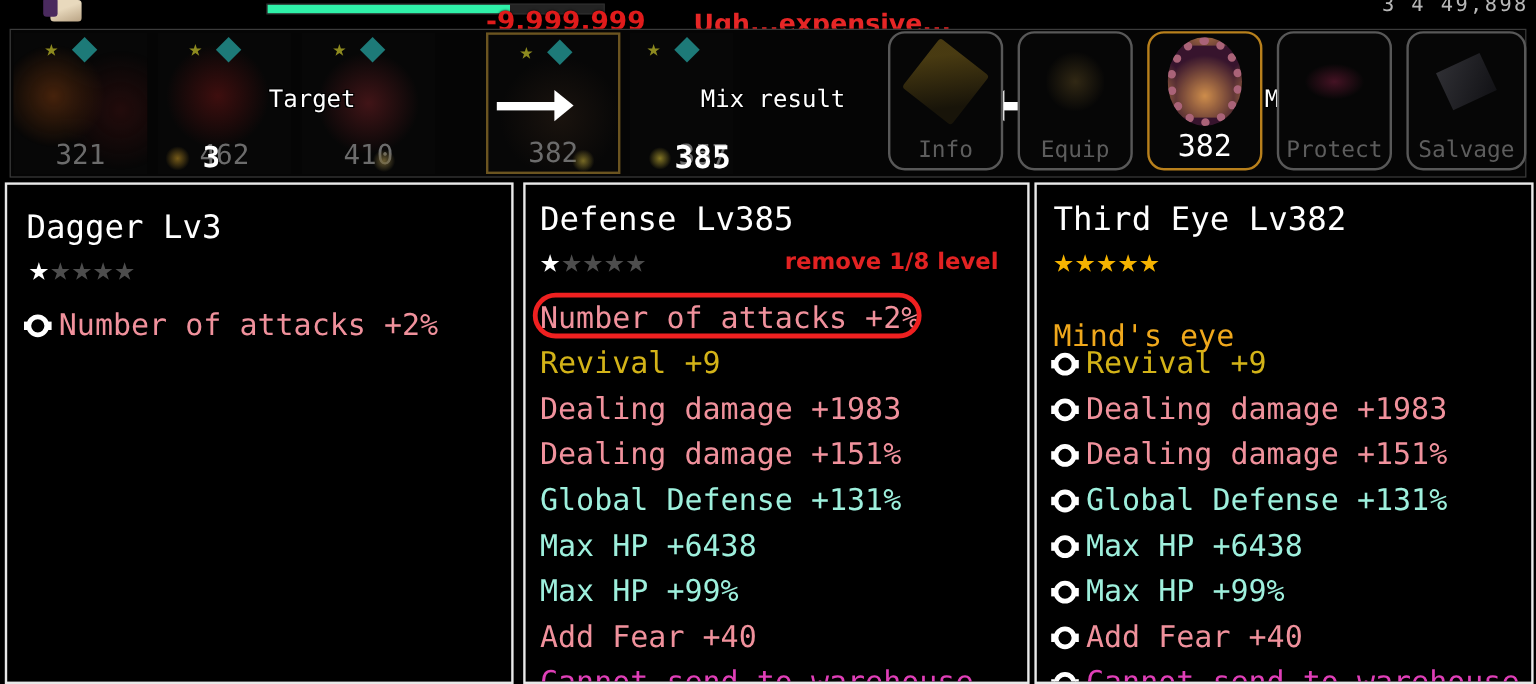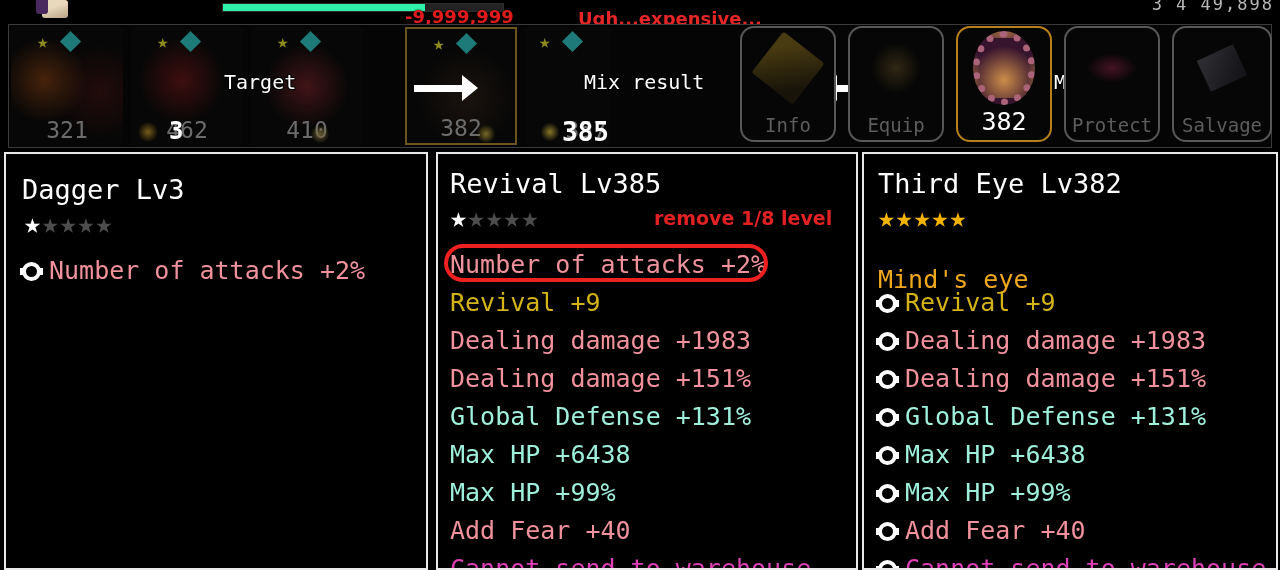--- a/index.html
+++ b/index.html
@@ -25,28 +25,28 @@
   }
   .bar-track {
     position:absolute; left:222px; top:3px; width:282px; height:9px;
     background:#232323; border:1px solid #2d2d2d;
   }
   .bar-fill { position:absolute; left:0; top:0; height:100%; background:#2ff0a8; }
 
   .cost-text {
     position:absolute; left:405px; top:6px;
     font-family:"DejaVu Sans", sans-serif;
-    font-weight:bold; font-size:18px; color:#e01b1b;
+    font-weight:bold; font-size:22px; color:#e01b1b;
     letter-spacing:0px; white-space:nowrap;
     text-shadow:0 0 2px #000;
   }
   .cost-remark {
     position:absolute; left:578px; top:8px;
     font-family:"DejaVu Sans", sans-serif;
-    font-weight:bold; font-size:18px; color:#e62626;
+    font-weight:bold; font-size:21px; color:#e62626;
     white-space:nowrap;
     text-align:right;
   }
   .corner-val {
     position:absolute; right:6px; top:-6px;
     font-family:"DejaVu Sans Mono", monospace;
     font-size:17px; color:#d8d8d8; letter-spacing:2px; white-space:nowrap;
     opacity:.85;
   }
 
@@ -288,21 +288,21 @@
     <div class="stars" id="stars-left" style="position:absolute;left:18px;top:56px;"><span class="star-on">★</span><span class="star-off">★</span><span class="star-off">★</span><span class="star-off">★</span><span class="star-off">★</span></div>
     <div class="stat-list" id="stats-left" style="left:16px; top:98px;">
         <div class="stat-row">
           <span class="gear-dot"></span>
           <span class="c-pink">Number of attacks +2%</span>
         </div>
       </div>
   </div>
 
   <div class="panel" id="panel-mid">
-    <div class="item-title" style="position:absolute;left:12px;top:14px;">Revival Lv385</div>
+    <div class="item-title" style="position:absolute;left:12px;top:14px;">Defense Lv385</div>
     <div class="stars" id="stars-mid" style="position:absolute;left:12px;top:50px;"><span class="star-on">★</span><span class="star-off">★</span><span class="star-off">★</span><span class="star-off">★</span><span class="star-off">★</span></div>
     <div class="note-red" style="left:216px; top:52px;">remove 1/8 level</div>
     <div class="stat-list" id="stats-mid" style="left:12px; top:92px;">
         <div class="stat-row">
           <span class="c-pink">Number of attacks +2%</span>
         </div>
         <div class="stat-row">
           <span class="c-gold">Revival +9</span>
         </div>
         <div class="stat-row">

